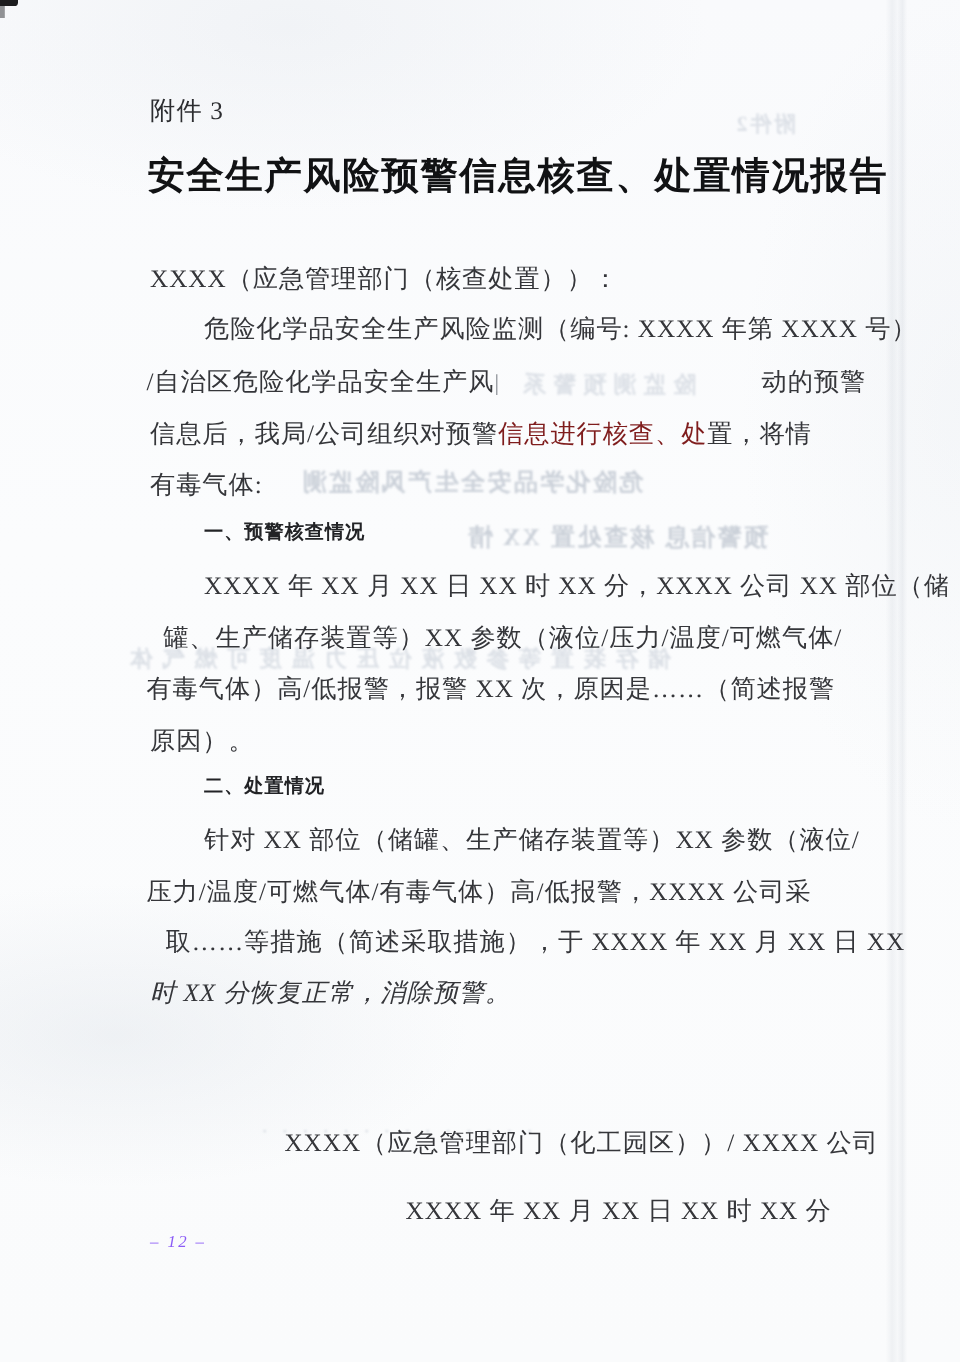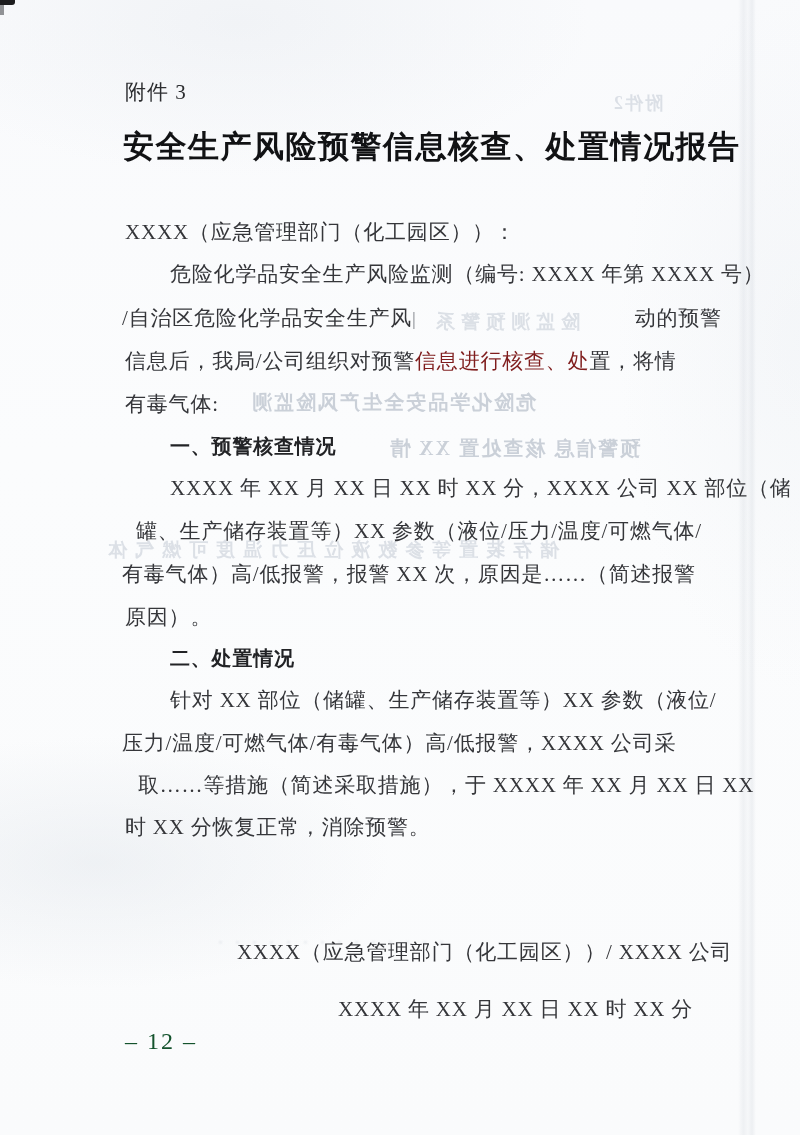--- a/index.html
+++ b/index.html
@@ -68,34 +68,35 @@
     font-weight: bold;
     color: #111214;
     letter-spacing: 1.5px;
     font-family: "Liberation Sans", "DejaVu Sans", sans-serif;
     text-align: right;
   }
   .heading {
     font-weight: bold;
     color: #222326;
     font-family: "Liberation Sans", "DejaVu Sans", sans-serif;
-    font-size: 20px;
+    font-size: 16px;
   }
   .faint-print {
     color: #7f1d1d;
     font-family: Liberation Mono, monospace;
   }
   .tick {
     color: #85898f;
     font-size: 19px;
   }
   .page-number {
-    font-size: 24px;
-    color: #14532d;
+    font-size: 14px;
+    color: #8b5cf6;
     letter-spacing: 2px;
+    font-style: italic;
   }
   
   .ghost {
     position: absolute;
     white-space: nowrap;
     transform: scaleX(-1);
     color: #bfc6d0;
     filter: blur(0.7px);
     font-size: 20px;
     letter-spacing: 2px;
@@ -119,21 +120,21 @@
 <div class="ghost" style="top:392px; left:250px;">危险化学品安全生产风险监测</div>
 <div class="ghost" style="top:438px; left:388px;">预警信息 核查处置 XX 情</div>
 <div class="ghost lighter" style="top:540px; left:100px; font-size:19px; letter-spacing:8px;">储存装置等参数液位压力温度可燃气体</div>
 <div class="ghost lighter" style="top:312px; left:430px; font-size:19px; letter-spacing:6px;">险监测预警系</div>
 <div class="ghost tiny lighter" style="top:932px; left:210px;">．．．．．．．．．．．．．．</div>
 
 <div class="line attachment" style="top:82px; left:125px;">附件 3</div>
 
 <div class="line doc-title" style="top:131px; left:123px;">安全生产风险预警信息核查、处置情况报告</div>
 
-<div class="line" style="top:222px; left:125px;">XXXX（应急管理部门（化工园区））：</div>
+<div class="line" style="top:222px; left:125px;">XXXX（应急管理部门（核查处置））：</div>
 
 <div class="line" style="top:264px; left:170px;">危险化学品安全生产风险监测（编号: XXXX 年第 XXXX 号）</div>
 
 <div class="line" style="top:308px; left:122px;">
   <span>/自治区危险化学品安全生产风</span><span class="tick">|</span><span style="display:inline-block; width:218px;"></span><span>动的预警</span>
 </div>
 
 <div class="line" style="top:351px; left:125px;">
   <span>信息后，我局/公司组织对预警</span><span class="faint-print">信息进行核查、处</span><span>置，将情</span>
 </div>
@@ -145,18 +146,18 @@
 <div class="line" style="top:478px; left:170px;">XXXX 年 XX 月 XX 日 XX 时 XX 分，XXXX 公司 XX 部位（储</div>
 <div class="line" style="top:521px; left:136px;">罐、生产储存装置等）XX 参数（液位/压力/温度/可燃气体/</div>
 <div class="line" style="top:564px; left:122px;">有毒气体）高/低报警，报警 XX 次，原因是……（简述报警</div>
 <div class="line" style="top:607px; left:125px;">原因）。</div>
 
 <div class="line heading" style="top:648px; left:170px;">二、处置情况</div>
 
 <div class="line" style="top:690px; left:170px;">针对 XX 部位（储罐、生产储存装置等）XX 参数（液位/</div>
 <div class="line" style="top:733px; left:122px;">压力/温度/可燃气体/有毒气体）高/低报警，XXXX 公司采</div>
 <div class="line" style="top:775px; left:138px;">取……等措施（简述采取措施），于 XXXX 年 XX 月 XX 日 XX</div>
-<div class="line" style="top:817px; left:125px;">时 XX 分恢复正常，消除预警。</div>
+<div class="line" style="top:817px; left:125px;font-style:italic;">时 XX 分恢复正常，消除预警。</div>
 
 <div class="line" style="top:942px; left:237px;">XXXX（应急管理部门（化工园区））/ XXXX 公司</div>
 <div class="line" style="top:984px; left:338px;margin-top:15px;">XXXX 年 XX 月 XX 日 XX 时 XX 分</div>
 
 <div class="line page-number" style="top:1029px; left:125px;">– 12 –</div>
 
 </body></html>

